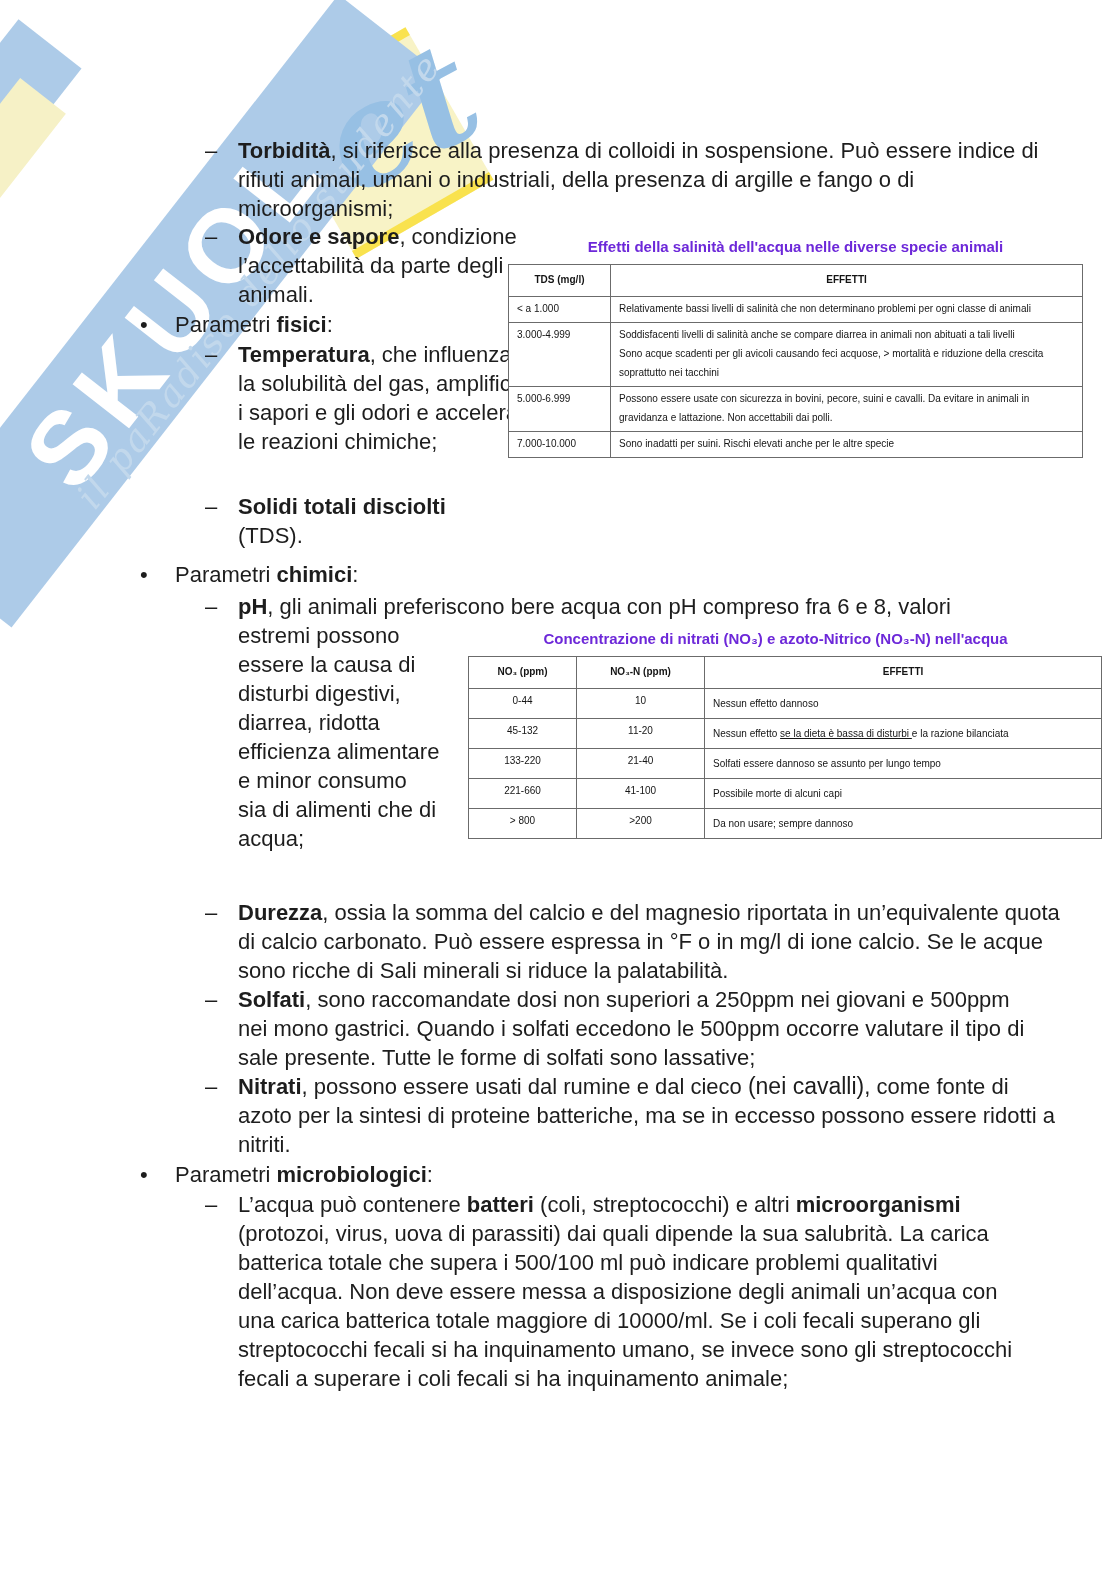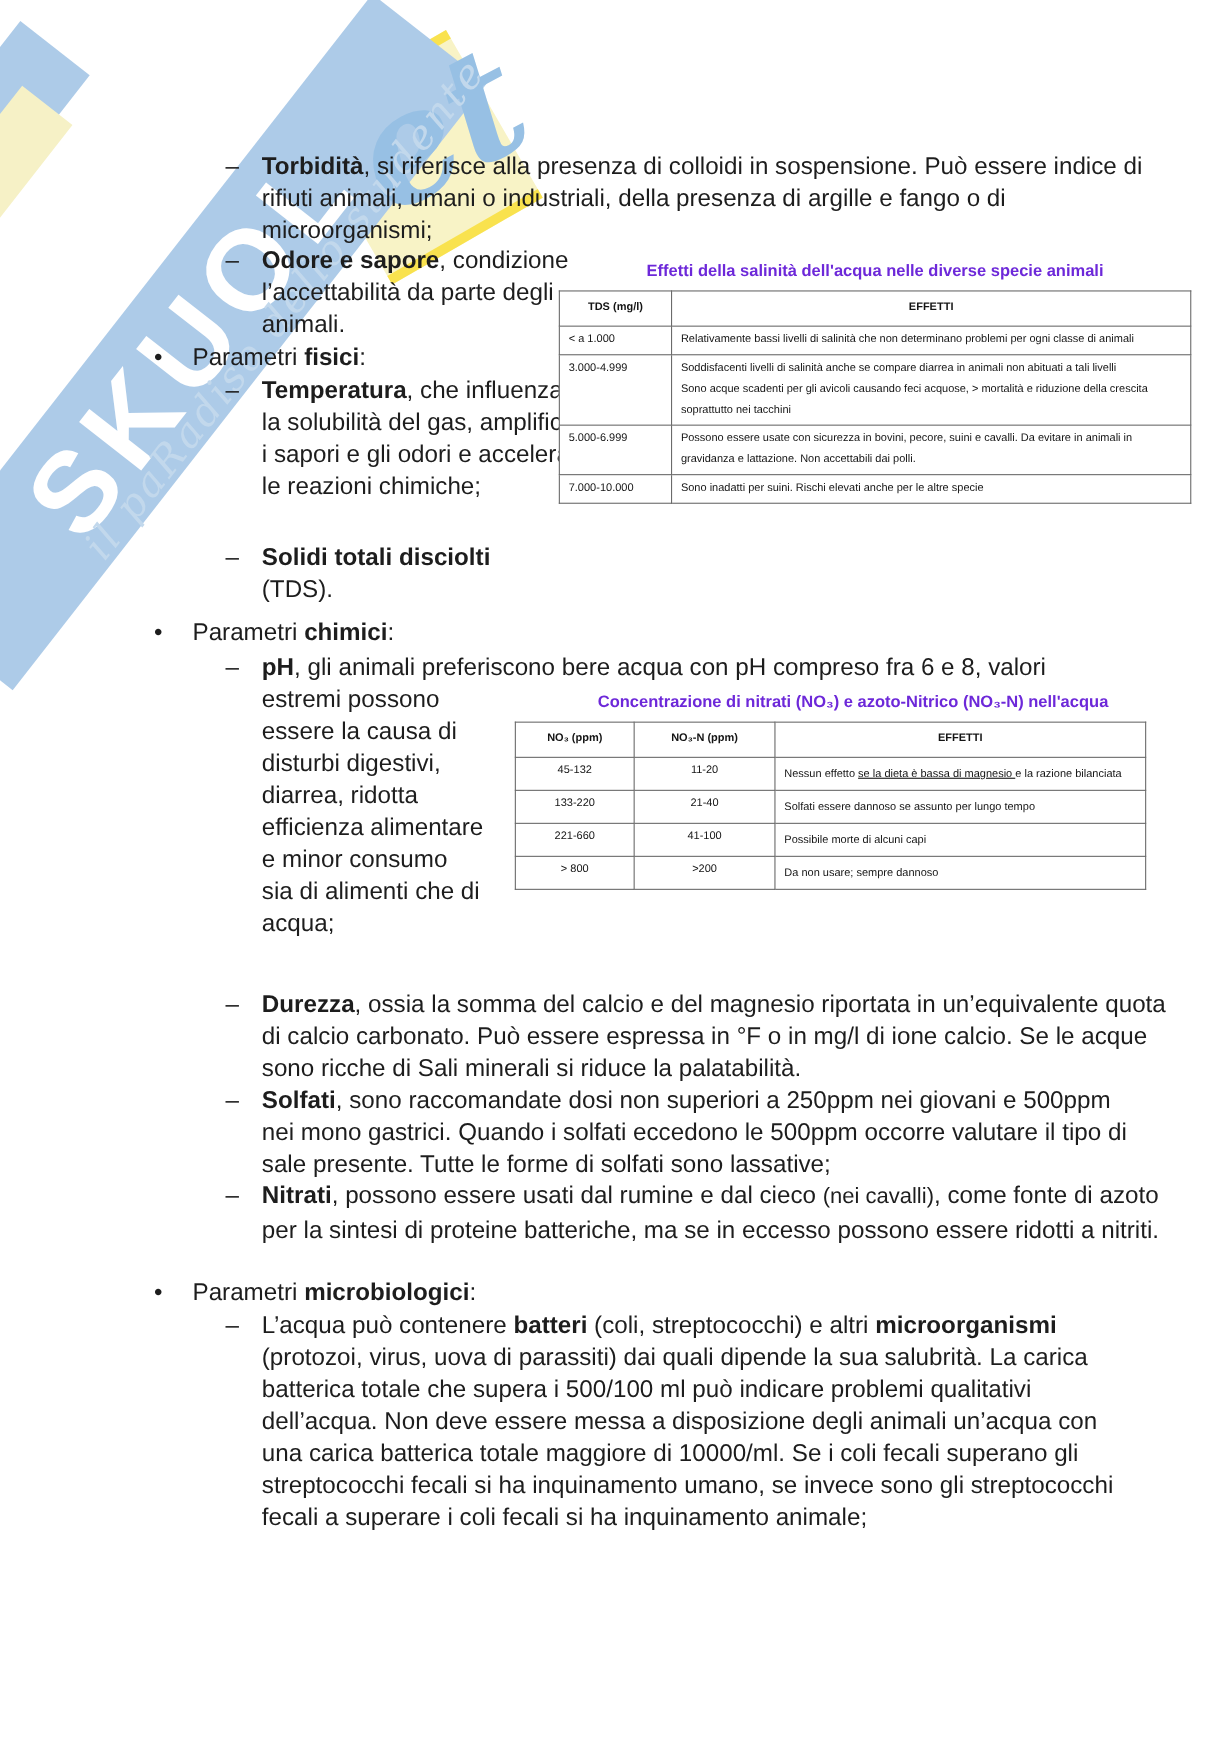--- a/index.html
+++ b/index.html
@@ -21,21 +21,21 @@
               font-family:"DejaVu Serif",serif;font-style:italic;font-size:37px;letter-spacing:3px;
               color:#c2d8ec;white-space:nowrap;}
 
   
   .li{position:absolute;z-index:1;font-size:22px;line-height:29px;}
   .l2{padding-left:33px;}
   .l1{padding-left:35px;}
   .li .mark{position:absolute;left:0;top:0;}
   .b{font-weight:bold;}
   .it{}
-  .sm{font-size:20px;}
+  .sm{font-size:23px;}
 
   
   .tbl-title{position:absolute;z-index:1;text-align:center;font-weight:bold;font-size:15px;color:#6d28d9;}
   .tblwrap{position:absolute;z-index:1;}
   table.doc{border-collapse:collapse;table-layout:fixed;width:100%;background:#ffffff;}
   table.doc td,table.doc th{border:1px solid #6b6b6b;font-size:10px;line-height:19px;color:#141414;
                             vertical-align:top;padding:2px 8px 4px 8px;font-family:"Liberation Sans",sans-serif;}
   table.doc th{font-weight:bold;text-align:center;padding:5px 4px 7px 4px;}
   td.num{text-align:center;padding-top:5px;padding-bottom:5px;}
   tr.shaded td.fx{background:#ececec;}
@@ -136,37 +136,42 @@
       </tr>
       <tr>
         <td>7.000-10.000</td>
         <td class="fx">Sono inadatti per suini. Rischi elevati anche per le altre specie</td>
       </tr>
       </tbody>
     </table>
   </div>
 
   <div class="tbl-title" style="left:468px;top:630px;width:615px">Concentrazione di nitrati (NO₃) e azoto-Nitrico (NO₃-N) nell'acqua</div>
-  <div class="tblwrap" style="left:468px;top:656px;width:574px">
+  <div class="tblwrap" style="left:468px;top:656px;width:634px">
     <table class="doc">
       <colgroup>
           <col style="width:108px">
           <col style="width:128px">
           <col>
         </colgroup>
       <tbody>
       <tr>
         <th>NO₃ (ppm)</th>
         <th>NO₃-N (ppm)</th>
         <th>EFFETTI</th>
       </tr>
       <tr>
+        <td class="num">0-44</td>
+        <td class="num">10</td>
+        <td class="fx" style="padding-top:5px;padding-bottom:5px">Nessun effetto dannoso</td>
+      </tr>
+      <tr>
         <td class="num">45-132</td>
         <td class="num">11-20</td>
-        <td class="fx" style="padding-top:5px;padding-bottom:5px"><span>Nessun effetto </span><span class="u"> se la dieta è bassa di magnesio </span><span>e la razione bilanciata</span></td>
+        <td class="fx" style="padding-top:5px;padding-bottom:5px"><span>Nessun effetto </span><span class="u"> se la dieta è bassa di disturbi </span><span>e la razione bilanciata</span></td>
       </tr>
       <tr>
         <td class="num">133-220</td>
         <td class="num">21-40</td>
         <td class="fx" style="padding-top:5px;padding-bottom:5px">Solfati essere dannoso se assunto per lungo tempo</td>
       </tr>
       <tr>
         <td class="num">221-660</td>
         <td class="num">41-100</td>
         <td class="fx" style="padding-top:5px;padding-bottom:5px">Possibile morte di alcuni capi</td>

